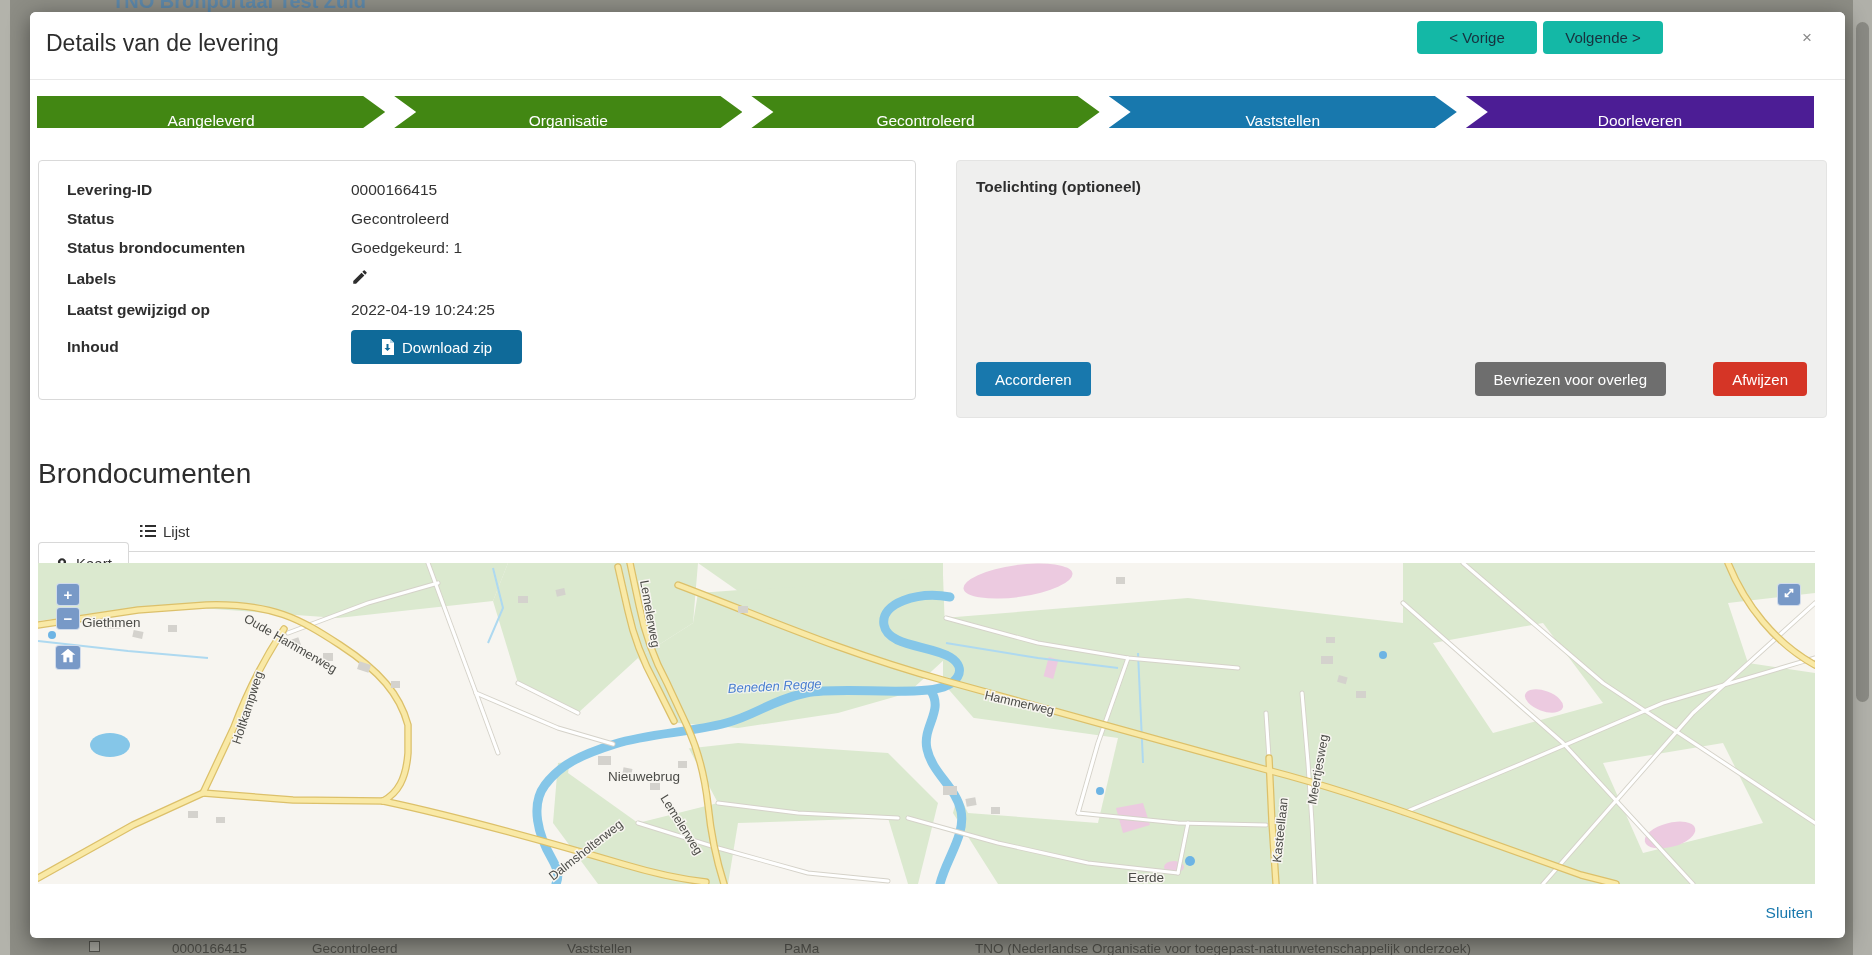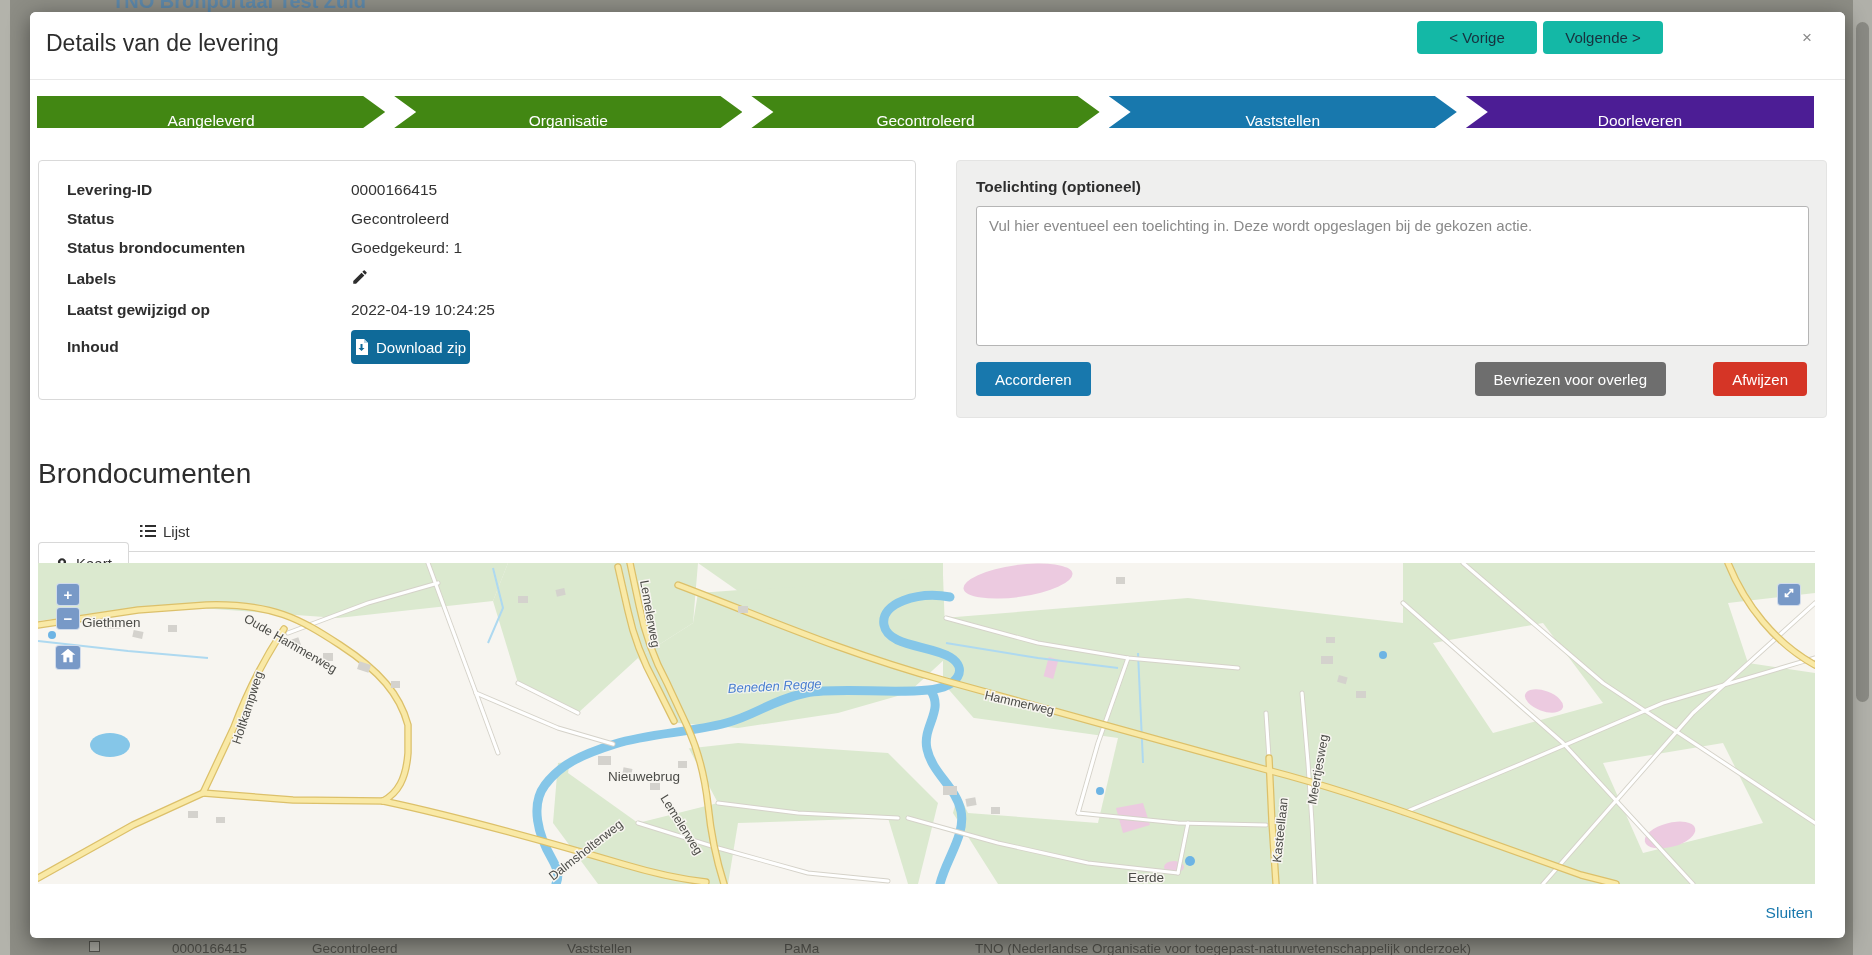--- a/index.html
+++ b/index.html
@@ -33,21 +33,21 @@
   .step.first { clip-path:polygon(0 0, calc(100% - 22px) 0, 100% 50%, calc(100% - 22px) 100%, 0 100%); }
   .step.last  { margin-right:0; clip-path:polygon(0 0, 100% 0, 100% 100%, 0 100%, 22px 50%); }
   .step.completed { background:#428713; }
   .step.active    { background:#1878ad; }
   .step.upcoming  { background:#4c1d95; }
 
   
   .details-panel { position:absolute; left:8px; top:148px; width:878px; height:240px; border:1px solid #d9d9d9; border-radius:4px; background:#fff; padding:20px 28px; }
   .details-grid { display:grid; grid-template-columns:284px 1fr; row-gap:11px; font-size:15.5px; color:#333; align-items:center; }
   .details-grid .lab { font-weight:bold; color:#2e2e2e; }
-  .btn-download { display:inline-flex; align-items:center; gap:8px; background:#0f6a99; color:#fff; border:none; border-radius:4px; height:34px; padding:0 4px; font-size:15px; font-family:"Liberation Sans",sans-serif; cursor:pointer; }
+  .btn-download { display:inline-flex; align-items:center; gap:8px; background:#0f6a99; color:#fff; border:none; border-radius:4px; height:34px; padding:0 30px; font-size:15px; font-family:"Liberation Sans",sans-serif; cursor:pointer; }
   .pencil-btn { background:transparent; border:none; cursor:pointer; padding:0; line-height:0; }
 
   
   .toelichting-panel { position:absolute; left:914px; top:148px; width:871px; height:258px; background:#efefee; border:1px solid #e4e4e3; border-radius:4px;margin-left:12px; }
   .toelichting-label { position:absolute; left:19px; top:17px; font-size:15.5px; font-weight:bold; color:#2e2e2e; }
   .toelichting-area { position:absolute; left:19px; top:45px; width:833px; height:140px; border:1px solid #b5b5b5; border-radius:3px; padding:10px 12px; font-size:15px; color:#444; font-family:"Liberation Sans",sans-serif; resize:none; outline:none; background:#fff; }
   .toelichting-area::placeholder { color:#8a8a8a; }
   .action-btn { position:absolute; top:201px; height:34px; border:none; border-radius:4px; color:#fff; font-size:15px; font-family:"Liberation Sans",sans-serif; padding:0 19px; cursor:pointer; }
   .btn-approve { left:19px; background:#1878ad; }
   .btn-freeze  { right:160px; background:#6e6e6e; }
@@ -146,21 +146,20 @@
               </svg>
           </span>
           <span>Download zip</span>
         </button>
       </div>
     </div>
   </div>
 
   <div class="toelichting-panel">
     <div class="toelichting-label">Toelichting (optioneel)</div>
-    <textarea class="toelichting-area" placeholder="Vul hier eventueel een toelichting in. Deze wordt opgeslagen bij de gekozen actie." style=""></textarea>
     <button class="action-btn btn-approve">Accorderen</button>
     <button class="action-btn btn-freeze">Bevriezen voor overleg</button>
     <button class="action-btn btn-reject">Afwijzen</button>
   </div>
 
   <div class="brondoc-heading">Brondocumenten</div>
 
   <div class="tabs">
     <div class="tab active">
       <span style="line-height:0">

